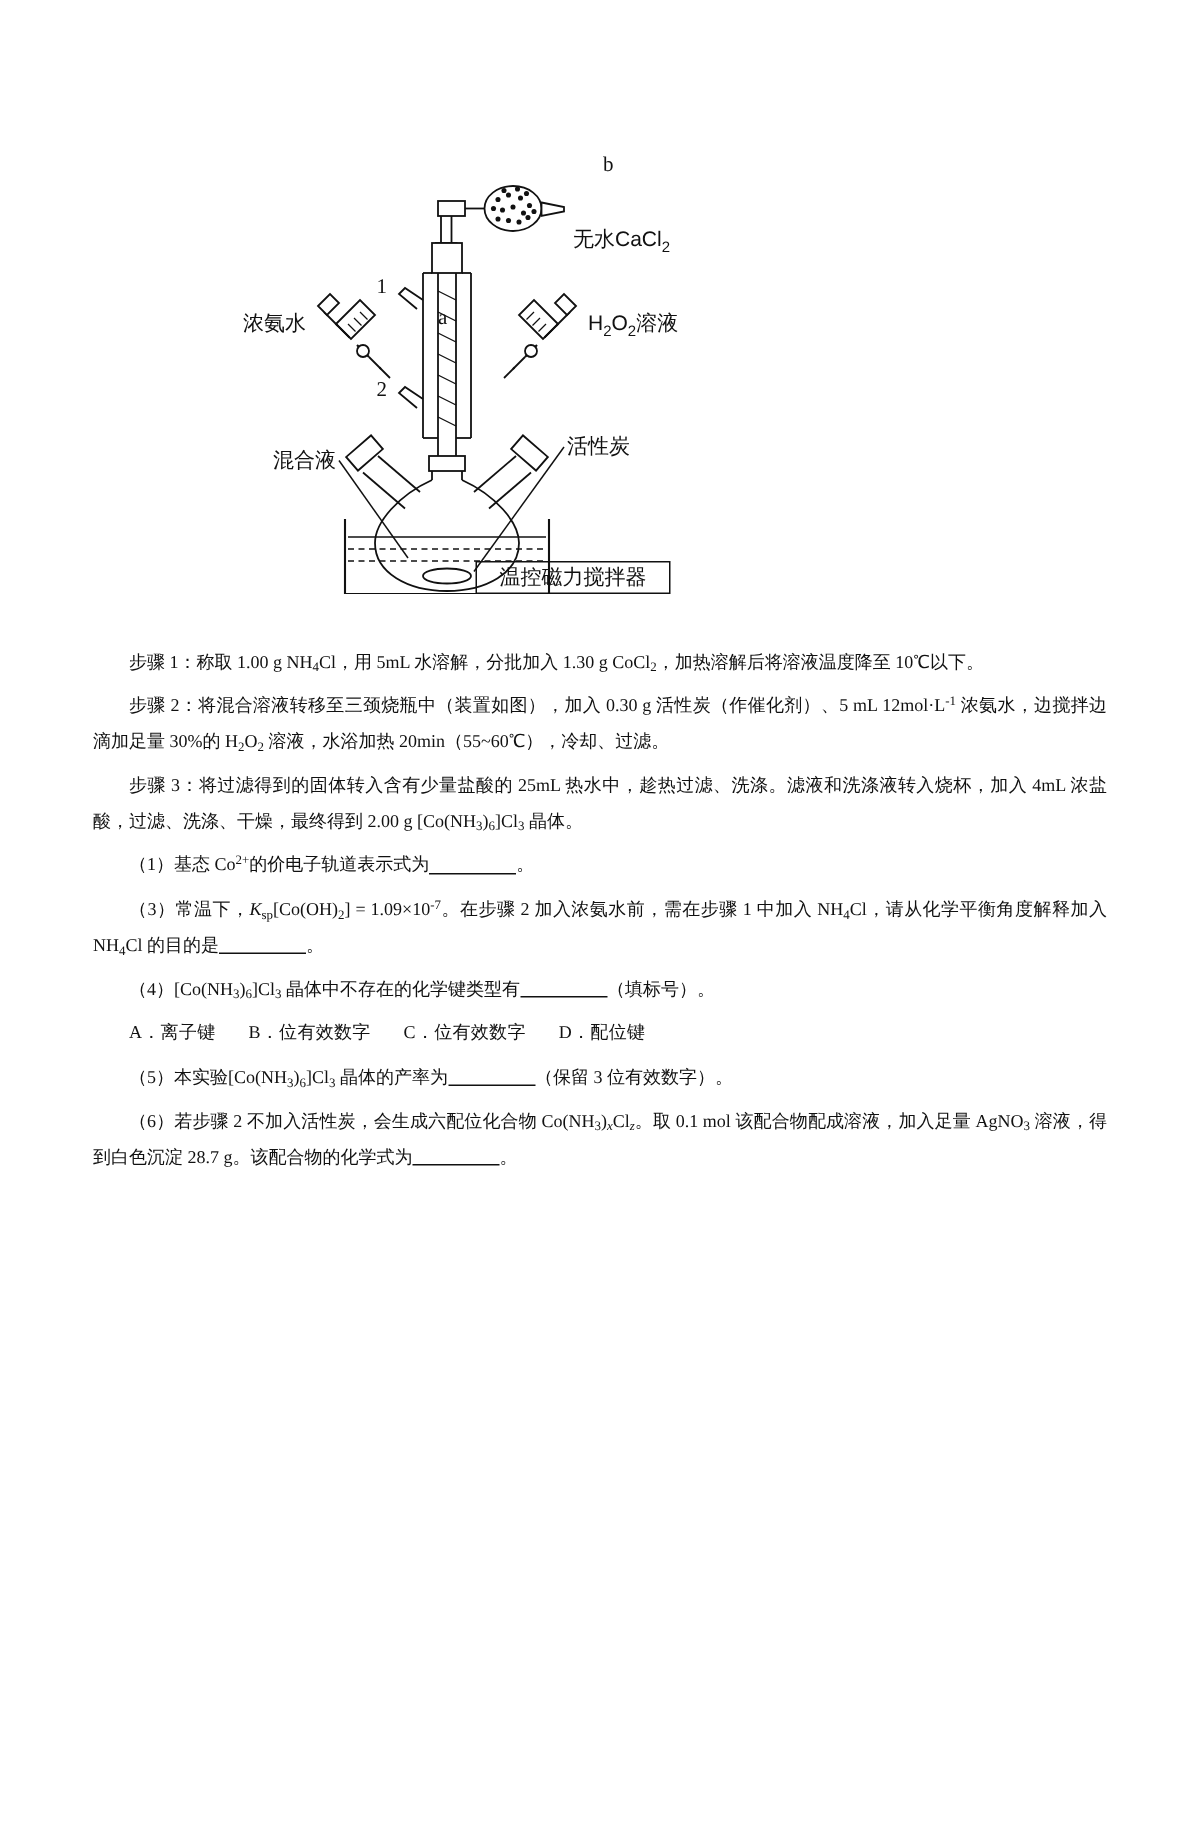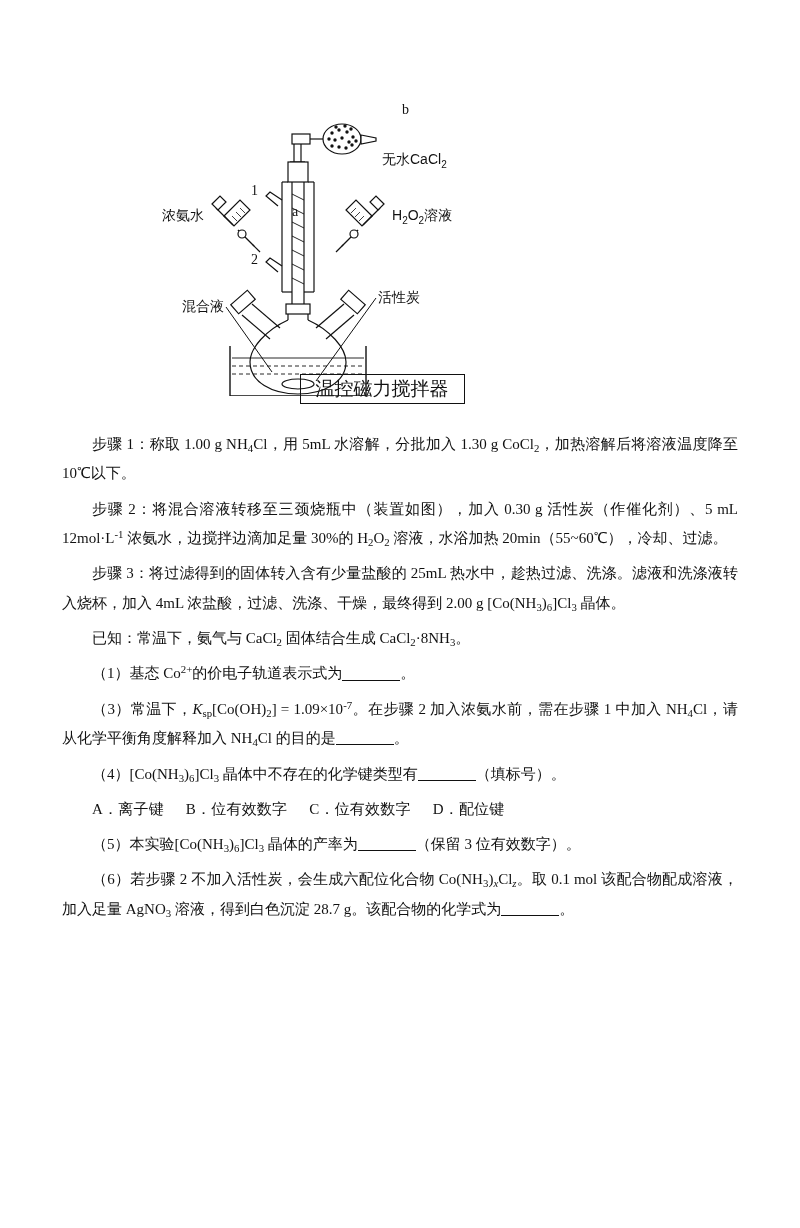--- a/index.html
+++ b/index.html
@@ -31,21 +31,21 @@
     margin-top: 96px;
   }
   .figure-wrap svg {
     display: block;
     margin: 0 auto;
   }
 
   
   .body-text {
     margin-top: 14px;
-    font-size: 15px;
+    font-size: 12px;
     line-height: 1.95;
     text-align: justify;
   }
   .para {
     margin: 0 0 6px 0;
     text-indent: 2em;
   }
   .para.choices {
     text-indent: 2em;
     letter-spacing: 0.2px;
@@ -219,41 +219,38 @@
 
       <text class="fig-label" x="258" y="206">活性炭</text>
       <line x1="256" y1="202" x2="196" y2="285" stroke="#111" stroke-width="1"></line>
 
       <g>
         <rect x="112" y="300" width="136" height="0" fill="none" stroke="none"></rect>
       </g>
     </svg>
 
     <div style="position:absolute; left:0; right:0; top:278px; text-align:center;">
-      <span style="display:inline-block; border:1px solid #111; padding:1px 15px; font-family:Liberation Sans, sans-serif; font-size:19px; margin-left:-36px;">温控磁力搅拌器</span>
+      <span style="display:inline-block; border:1px solid #111; padding:1px 15px; font-family:Liberation Sans, sans-serif; font-size:14px; margin-left:-36px;">温控磁力搅拌器</span>
     </div>
   </div>
 
   <div class="body-text">
 
     <p class="para">
       步骤 1：称取 1.00 g NH<sub>4</sub>Cl，用 5mL 水溶解，分批加入 1.30 g CoCl<sub>2</sub>，加热溶解后将溶液温度降至 10℃以下。
     </p>
 
     <p class="para">
       步骤 2：将混合溶液转移至三颈烧瓶中（装置如图），加入 0.30 g 活性炭（作催化剂）、5 mL 12mol·L<sup>-1</sup> 浓氨水，边搅拌边滴加足量 30%的 H<sub>2</sub>O<sub>2</sub> 溶液，水浴加热 20min（55~60℃），冷却、过滤。
     </p>
 
     <p class="para">
       步骤 3：将过滤得到的固体转入含有少量盐酸的 25mL 热水中，趁热过滤、洗涤。滤液和洗涤液转入烧杯，加入 4mL 浓盐酸，过滤、洗涤、干燥，最终得到 2.00 g [Co(NH<sub>3</sub>)<sub>6</sub>]Cl<sub>3</sub> 晶体。
     </p>
 
-    <p class="para">
-      已知：常温下，氨气与 CaCl<sub>2</sub> 固体结合生成 CaCl<sub>2</sub>·8NH<sub>3</sub>。
-    </p>
 
     <p class="para">
       （1）基态 Co<sup>2+</sup>的价电子轨道表示式为<span class="blank"></span>。
     </p>
 
 
     <p class="para">
       （3）常温下，<span class="ital">K</span><sub>sp</sub>[Co(OH)<sub>2</sub>] = 1.09×10<sup>-7</sup>。在步骤 2 加入浓氨水前，需在步骤 1 中加入 NH<sub>4</sub>Cl，请从化学平衡角度解释加入 NH<sub>4</sub>Cl 的目的是<span class="blank"></span>。
     </p>
 

